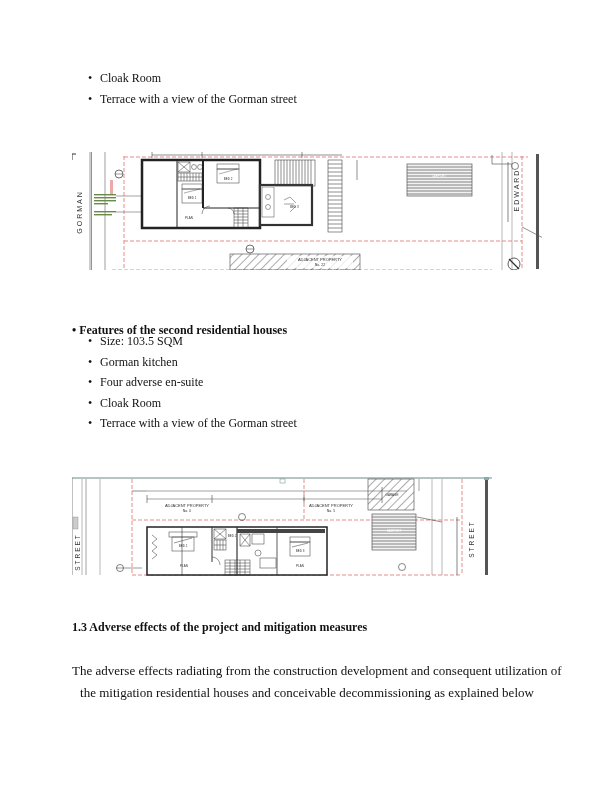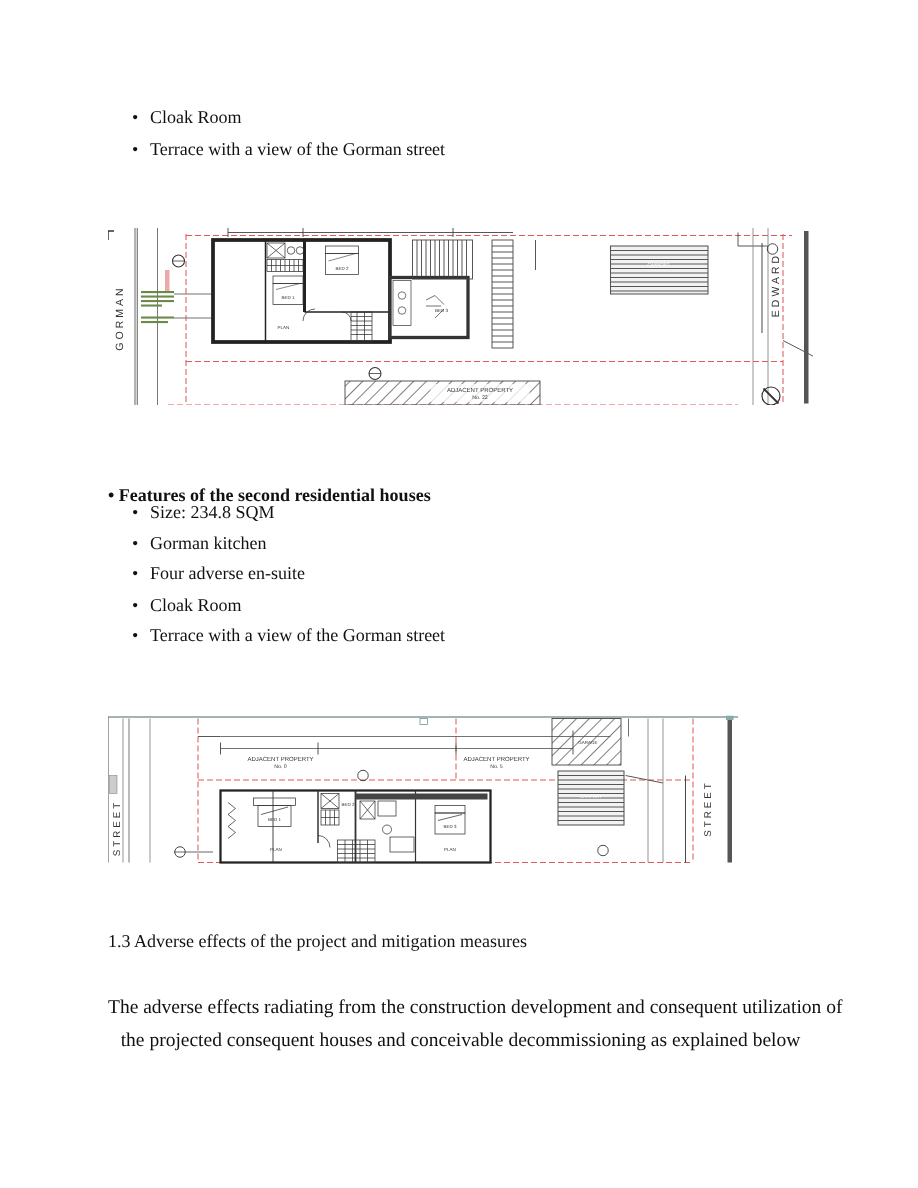--- a/index.html
+++ b/index.html
@@ -4,21 +4,21 @@
   <style>
     html, body { margin: 0; padding: 0; background: #ffffff; }
     body { width: 612px; height: 792px; position: relative; overflow: hidden;
            font-family: "Liberation Serif", "DejaVu Serif", serif; color: #111; }
     .page { position: absolute; left: 0; top: 0; width: 612px; height: 792px; }
     .bullet-list { position: absolute; left: 0; margin: 0; padding: 0; list-style: none; }
     .bullet-item { position: relative; height: 20.6px; line-height: 20.6px; font-size: 12px; }
     .bullet-dot { position: absolute; left: 88px; top: 0; font-size: 12px; }
     .bullet-text { position: absolute; left: 100px; top: 0; white-space: nowrap; }
     .heading-bullet { position: absolute; left: 72px; top: 291px; font-size: 12px; font-weight: bold; white-space: nowrap; margin-top: 32px; }
-    .section-heading { position: absolute; left: 72px; top: 620px; font-size: 12px; font-weight: normal; white-space: nowrap; }
+    .section-heading { position: absolute; left: 72px; top: 620px; font-size: 12px; font-weight: bold; white-space: nowrap; }
     .para { position: absolute; left: 72px; top: 660px; width: 470px; font-size: 13px; line-height: 21.5px; text-align: center; }
     .para-line { display: block; white-space: nowrap; }
     .plan { position: absolute; }
     .plan svg { display: block; }
   </style>
 </head>
 <body>
 
 <div class="page">
 
@@ -205,21 +205,21 @@
   </div>
 
   <div class="heading-bullet">
     <span>•</span>
     <span>Features of the second residential houses</span>
   </div>
 
   <ul class="bullet-list" style="top:331px;">
     <li class="bullet-item">
       <span class="bullet-dot">•</span>
-      <span class="bullet-text">Size: 234.8 SQM</span>
+      <span class="bullet-text">Size: 103.5 SQM</span>
     </li>
     <li class="bullet-item">
       <span class="bullet-dot">•</span>
       <span class="bullet-text">Gorman kitchen</span>
     </li>
     <li class="bullet-item">
       <span class="bullet-dot">•</span>
       <span class="bullet-text">Four adverse en-suite</span>
     </li>
     <li class="bullet-item">
@@ -347,16 +347,16 @@
       <text x="402" y="62" font-family="Liberation Sans, sans-serif" font-size="6.5" fill="#333" transform="rotate(-90 402 62)" text-anchor="middle" letter-spacing="2">STREET</text>
       <rect x="413" y="2" width="3" height="96" fill="#555"></rect>
       <rect x="412" y="0" width="5" height="3" fill="#8aa"></rect>
     </svg>
   </div>
 
   <div class="section-heading">1.3 Adverse effects of the project and mitigation measures</div>
 
   <div class="para">
     <span class="para-line">The adverse effects radiating from the construction development and consequent utilization of</span>
-    <span class="para-line">the projected consequent houses and conceivable decommissioning as explained below</span>
+    <span class="para-line">the mitigation residential houses and conceivable decommissioning as explained below</span>
   </div>
 
 </div>
 
 </body></html>

